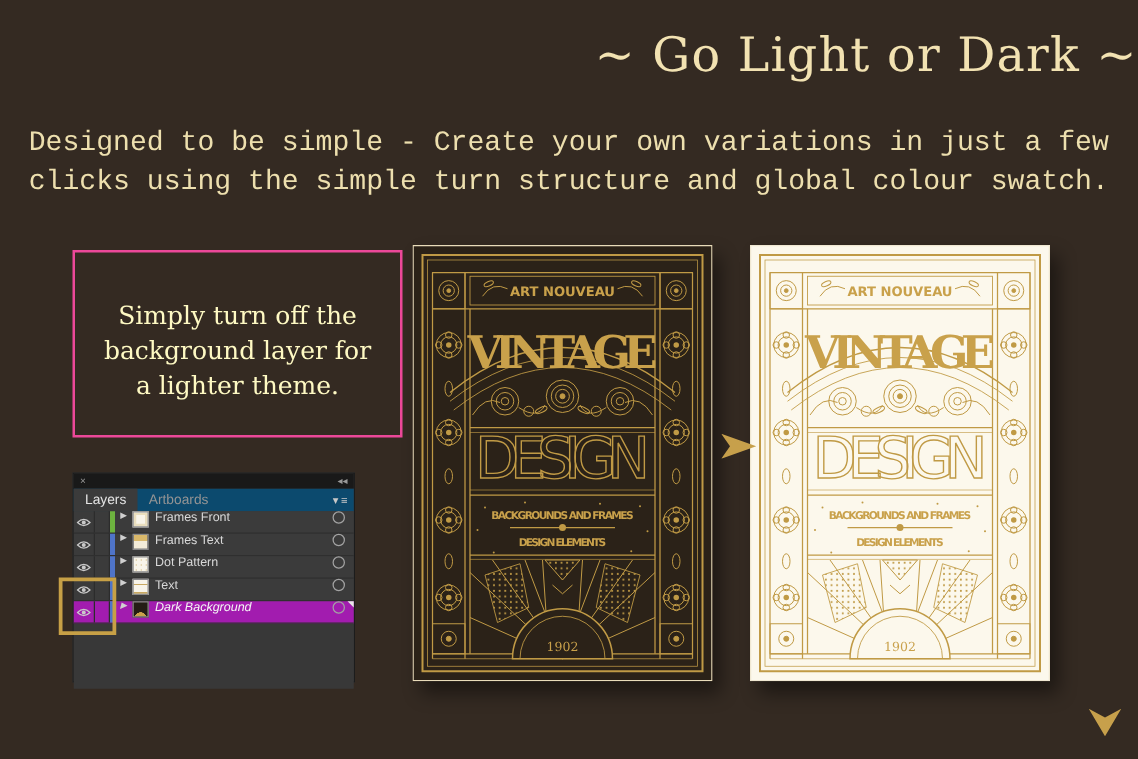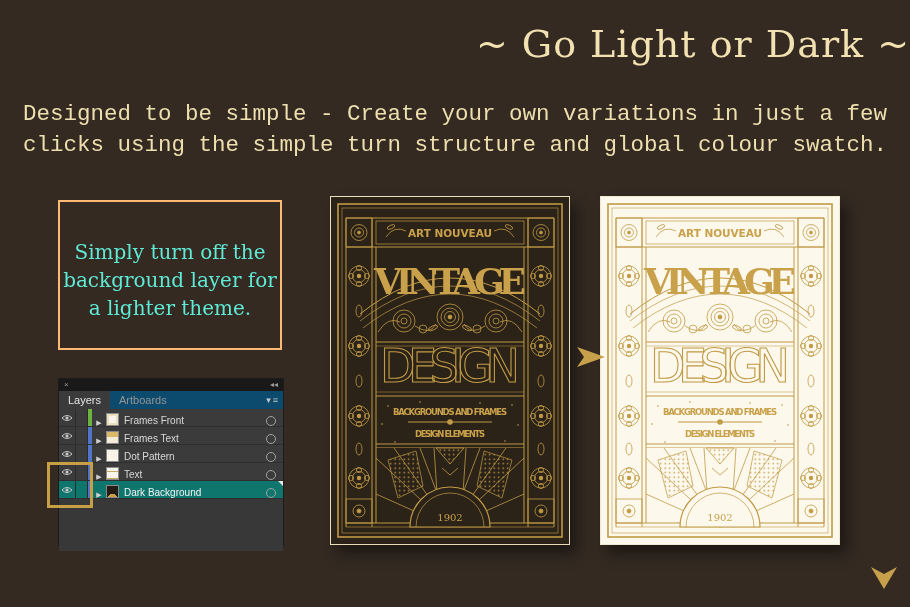--- a/index.html
+++ b/index.html
@@ -12,22 +12,22 @@
   .title{
     position:absolute;top:22px;left:0;right:0;text-align:right;
     font-size:38px;color:#f2e2b2;letter-spacing:1px;
   }
   .subtitle{
     position:absolute;top:99px;left:0;right:0;text-align:center;
     font-size:22.5px;line-height:31px;color:#eddfae;font-family:Liberation Mono, monospace;
   }
   
   .note-box{
-    position:absolute;left:58px;top:200px;width:224px;height:150px;
-    border:2px solid #fdba74;color:#5eead4;text-align:center;
+    position:absolute;left:58px;top:200px;width:264px;height:150px;
+    border:2px solid #ec4899;color:#fef9c3;text-align:center;
     font-size:20px;line-height:28px;padding-top:36px;box-sizing:border-box;
   }
   
   .panel{
     position:absolute;left:58px;top:378px;width:226px;height:168px;
     background:#3b3b3b;border:1px solid #1c1c1c;box-sizing:border-box;
     font-family:"Liberation Sans", sans-serif;
   }
   .panel-strip{
     height:12px;background:#191919;display:flex;align-items:center;
@@ -35,24 +35,24 @@
   }
   .panel-tabs{
     height:18px;background:#0c4a6e;display:flex;align-items:stretch;font-size:11px;
   }
   .tab{display:flex;align-items:center;padding:0 9px;color:#949494;}
   .tab.active{background:#3b3b3b;color:#e4e4e4;}
   .panel-menu{margin-left:auto;display:flex;align-items:center;gap:2px;
     color:#c8c8c8;font-size:9px;padding-right:5px;}
   .rows{}
   .lrow{
-    height:17px;display:flex;align-items:flex-end;position:relative;
+    height:17px;display:flex;align-items:flex-start;position:relative;
     border-bottom:1px solid #2f2f2f;background:#3b3b3b;
   }
-  .lrow.selected{background:#0f766e;}
+  .lrow.selected{background:#a21caf;font-style:italic;}
   .c-eye{width:17px;height:100%;display:flex;align-items:center;justify-content:center;
     border-right:1px solid #2c2c2c;box-sizing:border-box;}
   .c-lock{width:12px;height:100%;border-right:1px solid #2c2c2c;box-sizing:border-box;}
   .bar{width:4px;height:100%;}
   .bar.green{background:#6db33f;}
   .bar.blue{background:#4f74c8;}
   .c-exp{width:14px;text-align:center;font-size:7px;color:#d0d0d0;line-height:1;}
   .thumb{width:13px;height:13px;border:1px solid #8a8a8a;box-sizing:border-box;
     background:#f8f4e9;flex:none;}
   .th1{box-shadow:inset 0 0 0 2px #eadfbe;}

